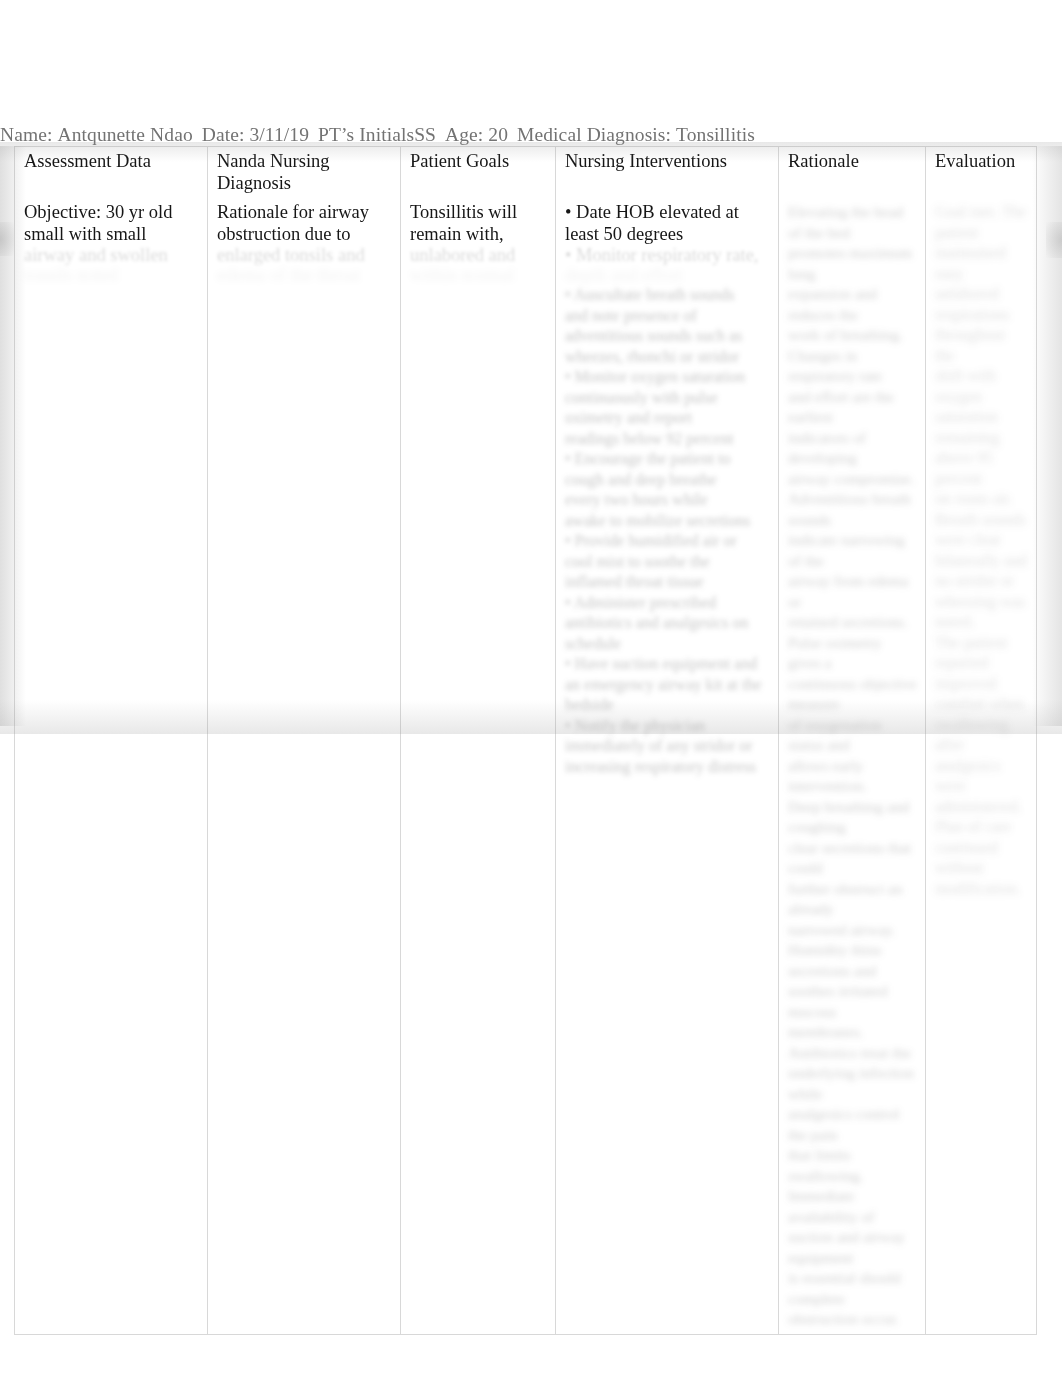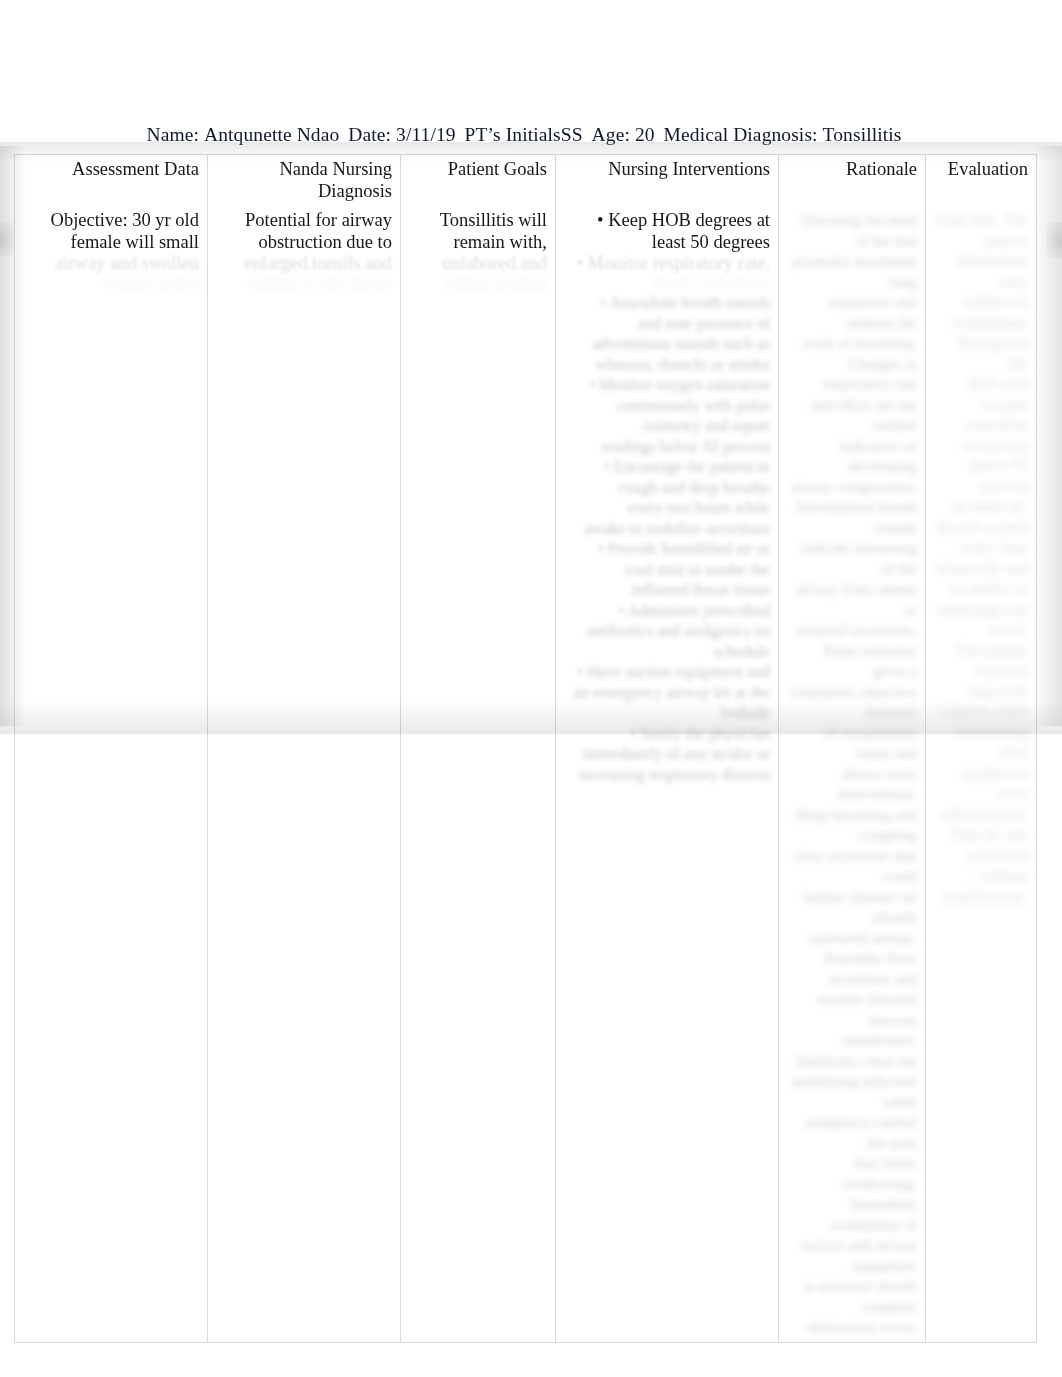--- a/index.html
+++ b/index.html
@@ -26,39 +26,38 @@
     height: 1377px;
     background: #ffffff;
   }
 
   
   .doc-header {
     position: absolute;
     left: 0;
     top: 124px;
     width: 1048px;
-    text-align: center;
+    text-align: left;
     font-size: 19.5px;
     line-height: 22px;
     letter-spacing: 0.1px;
     white-space: nowrap;
-    color: #0f172a;
+    color: #737373;
   }
   .doc-header .seg { display: inline; }
   .doc-header .gap-sm { display: inline-block; width: 5px; }
   .doc-header .gap-md { display: inline-block; width: 9px; }
 
   
   .care-table-wrap {
     position: absolute;
     left: 14px;
-    top: 154px;
+    top: 146px;
     width: 1022px;
     height: 578px;
-    text-align: right;
   }
   table.care-table {
     width: 1022px;
     height: 578px;
     border-collapse: collapse;
     table-layout: fixed;
   }
   table.care-table td {
     border: 1px solid #d8d8d8;
     vertical-align: top;
@@ -226,41 +225,41 @@
           </td>
           <td>
             <span class="cell-head">Evaluation</span>
           </td>
         </tr>
 
         <tr class="body-row">
 
           <td>
             <span class="cell-line">Objective:  30 yr old</span>
-            <span class="cell-line">female will small</span>
+            <span class="cell-line">small with small</span>
             <span class="fade-block fade-1">airway and swollen</span>
             <span class="fade-block fade-2">tonsils noted</span>
           </td>
 
           <td>
-            <span class="cell-line">Potential for airway</span>
+            <span class="cell-line">Rationale for airway</span>
             <span class="cell-line">obstruction due to</span>
             <span class="fade-block fade-1">enlarged tonsils and</span>
             <span class="fade-block fade-2">edema of the throat</span>
           </td>
 
           <td>
             <span class="cell-line">Tonsillitis will</span>
             <span class="cell-line">remain with,</span>
             <span class="fade-block fade-1">unlabored and</span>
             <span class="fade-block fade-2">within normal limits</span>
           </td>
 
           <td>
-            <span class="bullet-line">• Keep HOB degrees at</span>
+            <span class="bullet-line">• Date HOB elevated at</span>
             <span class="bullet-line">least 50 degrees</span>
             <span class="fade-block fade-1">• Monitor respiratory rate,</span>
             <span class="fade-block fade-2">depth and effort</span>
             <div>
                 <span class="blur-col">• Auscultate breath sounds</span>
                 <span class="blur-col">and note presence of</span>
                 <span class="blur-col">adventitious sounds such as</span>
                 <span class="blur-col">wheezes, rhonchi or stridor</span>
                 <span class="blur-col">• Monitor oxygen saturation</span>
                 <span class="blur-col">continuously with pulse</span>

